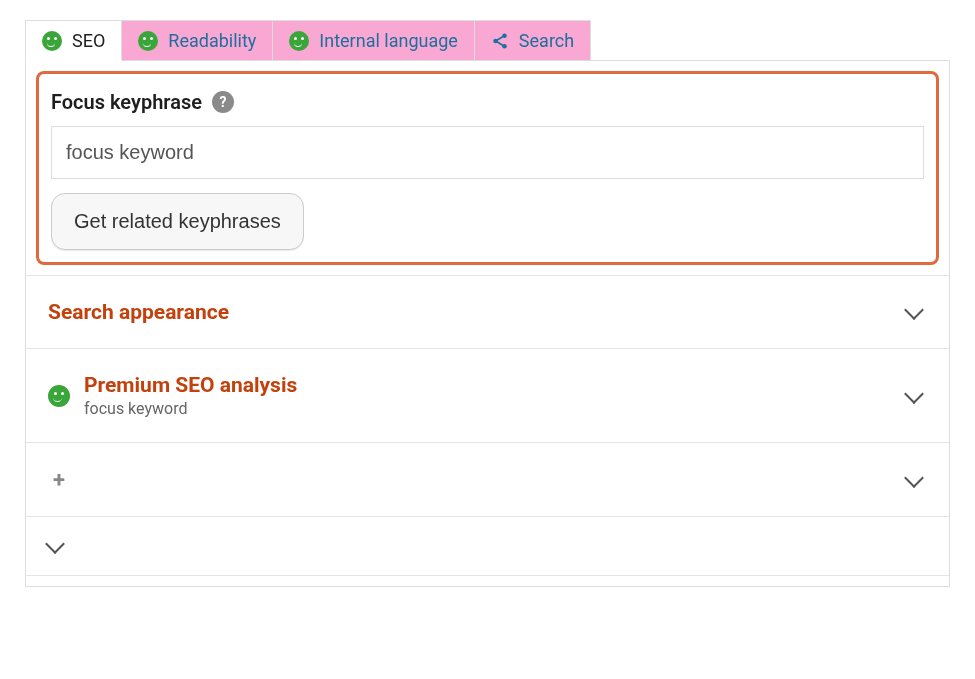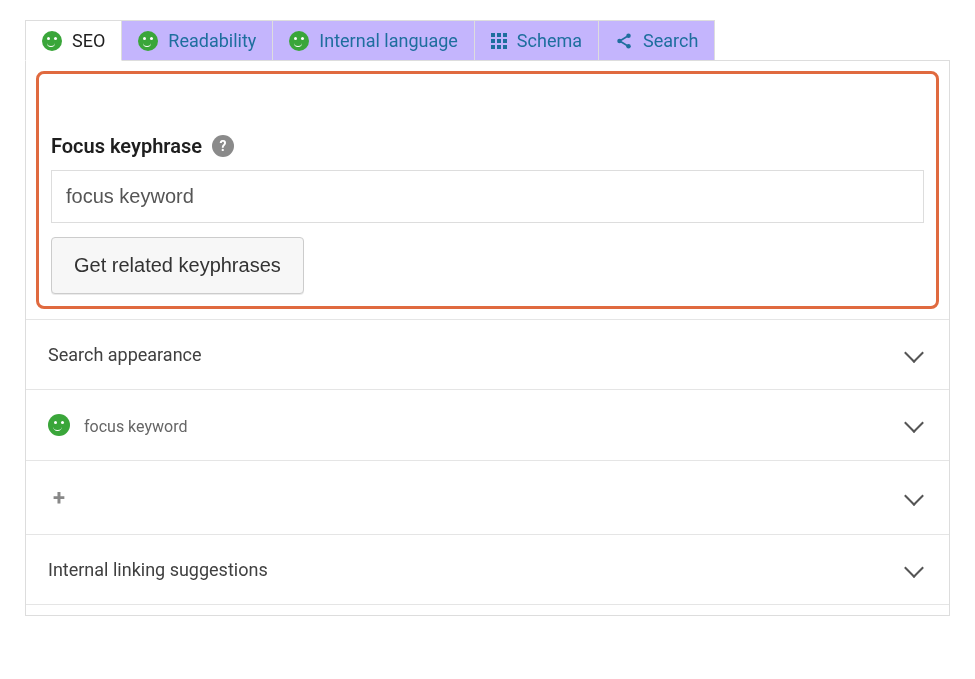--- a/index.html
+++ b/index.html
@@ -19,21 +19,21 @@
       border-bottom: none;
       margin-bottom: 0;
     }
     .tab {
       display: flex;
       align-items: center;
       gap: 10px;
       padding: 9px 16px;
       border: 1px solid #ddd;
       border-bottom: none;
-      background: #c4b5fd;
+      background: #f9a8d4;
       cursor: pointer;
       font-size: 18px;
       color: #1e6e9e;
       margin-right: -1px;
     }
     .tab.active {
       color: #1e1e1e;
       background: #fff;
       position: relative;
       z-index: 2;
@@ -101,21 +101,20 @@
       border: 3px solid #e06a3f;
       border-radius: 8px;
       padding: 16px 12px 12px 12px;
       margin-bottom: 10px;
     }
     .focus-label-row {
       display: flex;
       align-items: center;
       gap: 10px;
       margin-bottom: 12px;
-      margin-top: 44px;
     }
     .focus-label {
       font-size: 20px;
       font-weight: 600;
       color: #1e1e1e;
     }
     .help-icon {
       width: 22px;
       height: 22px;
       border-radius: 50%;
@@ -135,21 +134,21 @@
       color: #555;
       margin-bottom: 14px;
       background: #fff;
     }
     .related-btn {
       padding: 16px 22px;
       font-size: 20px;
       color: #333;
       background: #f7f7f7;
       border: 1px solid #ccc;
-      border-radius: 4px;
+      border-radius: 14px;
       cursor: pointer;
       box-shadow: 0 1px 0 rgba(0,0,0,0.08);
     }
     .accordion {
       border-top: 1px solid #e5e5e5;
       margin: 0 -10px;
     }
     .accordion-item {
       border-bottom: 1px solid #e5e5e5;
       padding: 24px 22px;
@@ -157,22 +156,23 @@
       align-items: center;
       justify-content: space-between;
       cursor: pointer;
     }
     .accordion-left {
       display: flex;
       align-items: center;
       gap: 14px;
     }
     .accordion-title {
-      font-size: 18px;
-      color: #404040;
+      font-size: 21px;
+      color: #c2410c;
+      font-weight: bold;
     }
     .accordion-sub {
       font-size: 16px;
       color: #666;
       margin-top: 2px;
     }
     .smiley-small {
       width: 22px;
       height: 22px;
       border-radius: 50%;
@@ -235,34 +235,20 @@
   </div>
   <div class="tab">
     <span class="smiley-icon"></span>
     <span>Readability</span>
   </div>
   <div class="tab">
     <span class="smiley-icon"></span>
     <span>Internal language</span>
   </div>
   <div class="tab">
-    <span class="icon-schema">
-      <span></span>
-        <span></span>
-        <span></span>
-      <span></span>
-        <span></span>
-        <span></span>
-      <span></span>
-        <span></span>
-        <span></span>
-    </span>
-    <span>Schema</span>
-  </div>
-  <div class="tab">
     <span class="icon-share">
       <svg viewBox="0 0 24 24" fill="none">
         <circle cx="6" cy="12" r="3" fill="#1e6e9e"></circle>
         <circle cx="18" cy="5" r="3" fill="#1e6e9e"></circle>
         <circle cx="18" cy="19" r="3" fill="#1e6e9e"></circle>
         <line x1="8" y1="11" x2="16" y2="6" stroke="#1e6e9e" stroke-width="2"></line>
         <line x1="8" y1="13" x2="16" y2="18" stroke="#1e6e9e" stroke-width="2"></line>
       </svg>
     </span>
     <span>Search</span>
@@ -286,34 +272,32 @@
       <div class="accordion-left">
         <span class="accordion-title">Search appearance</span>
       </div>
       <span class="chevron"></span>
     </div>
 
     <div class="accordion-item">
       <div class="accordion-left">
         <span class="smiley-small"></span>
         <div class="title-stack">
+          <span class="accordion-title">Premium SEO analysis</span>
           <span class="accordion-sub">focus keyword</span>
         </div>
       </div>
       <span class="chevron"></span>
     </div>
 
     <div class="accordion-item">
       <div class="accordion-left">
         <span class="plus-icon">+</span>
       </div>
       <span class="chevron"></span>
     </div>
 
     <div class="accordion-item">
-      <div class="accordion-left">
-        <span class="accordion-title">Internal linking suggestions</span>
-      </div>
       <span class="chevron"></span>
     </div>
 
   </div>
 </div>
 
 </body></html>

